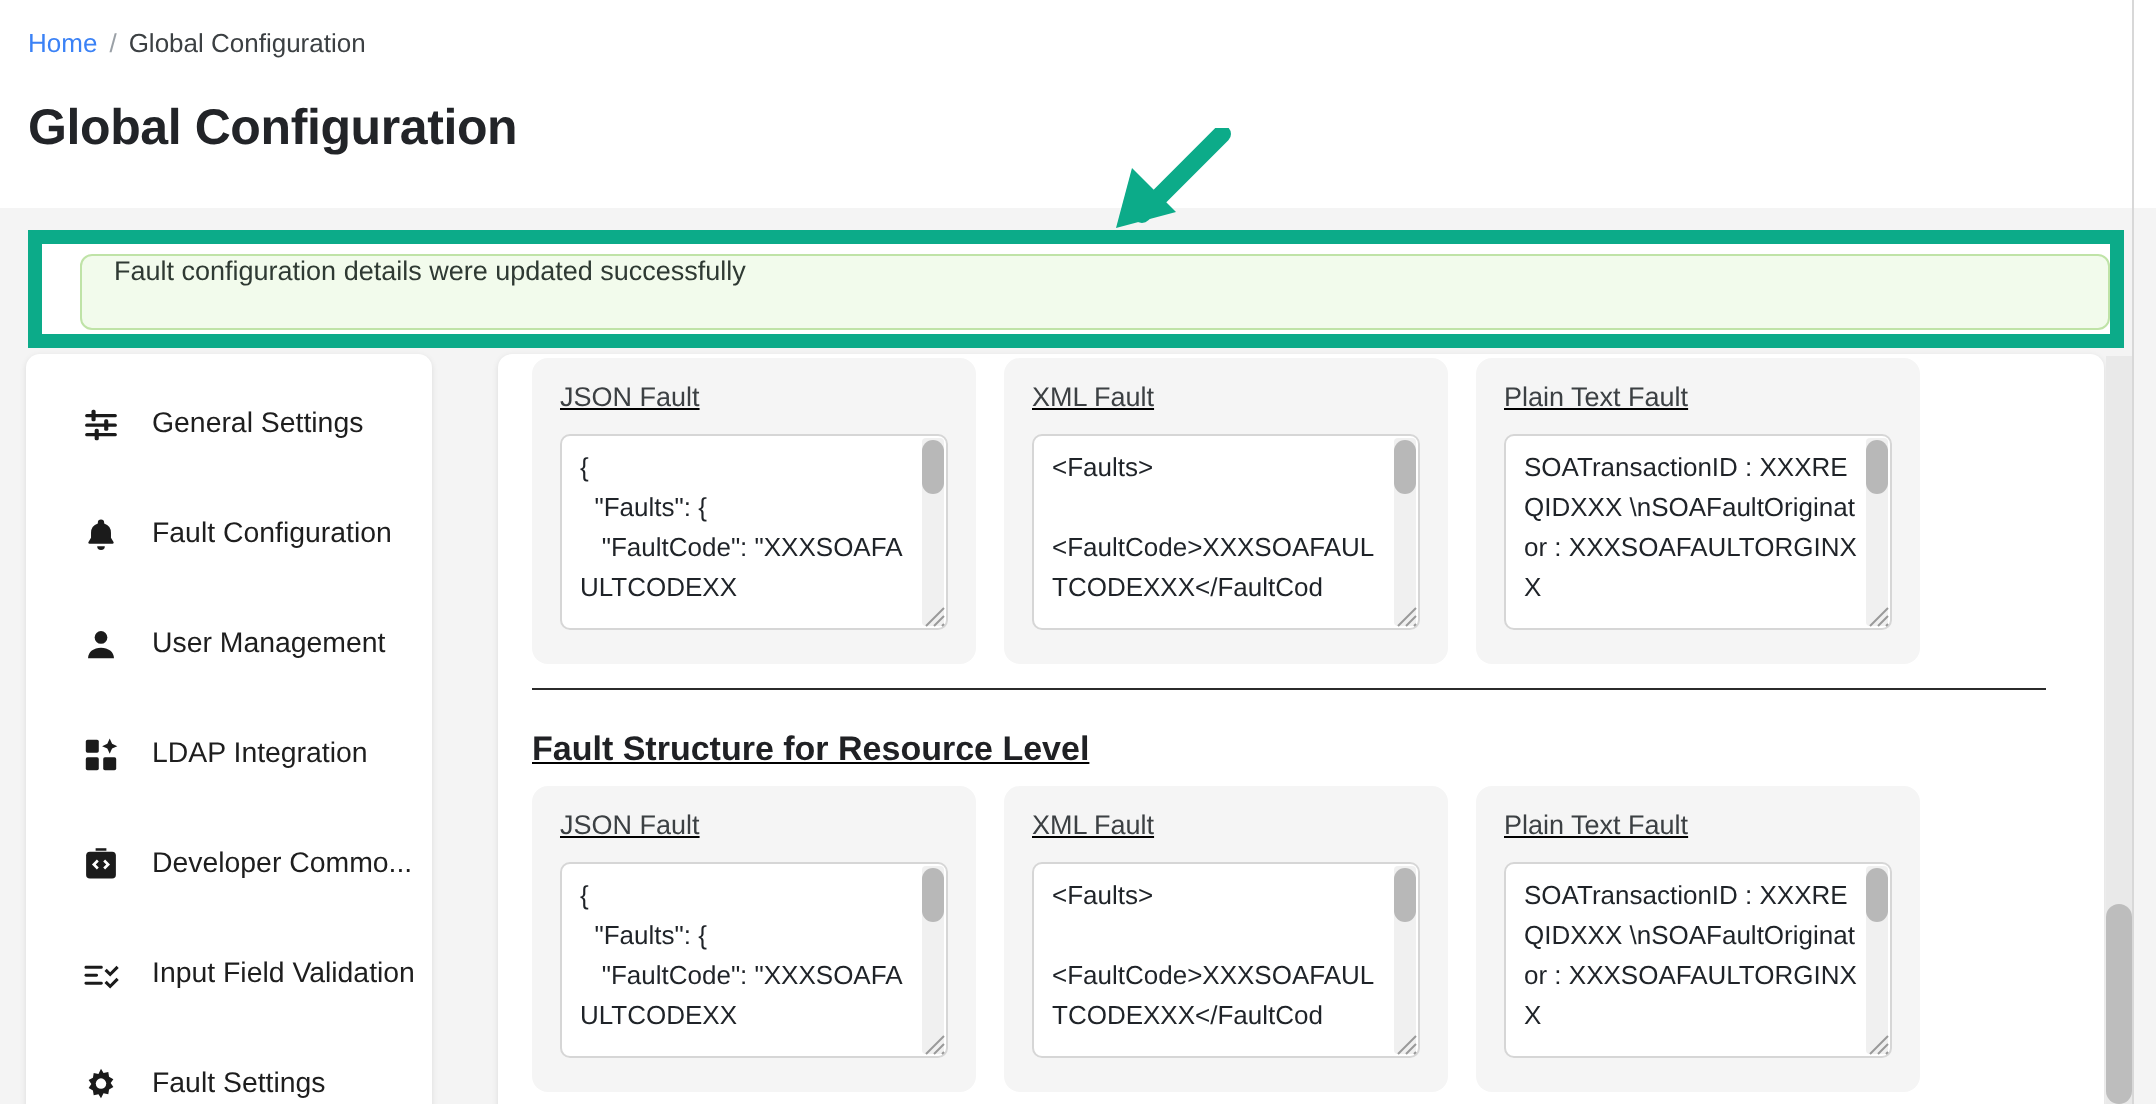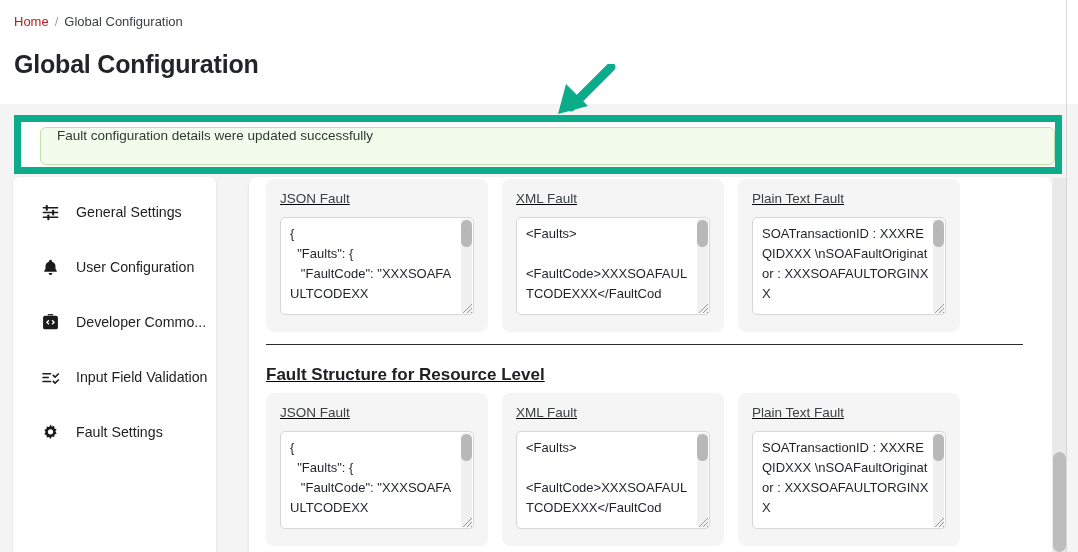--- a/index.html
+++ b/index.html
@@ -18,21 +18,21 @@
   
   .breadcrumb {
     position: absolute;
     left: 14px; top: 14px;
     font-size: 13px;
     color: #4a4a4a;
     display: flex; align-items: center; gap: 6px;
     white-space: nowrap;
   }
   .breadcrumb .crumb-link {
-    color: #b91c1c;
+    color: #3b82f6;
     text-decoration: none;
     cursor: pointer;
   }
   .breadcrumb .crumb-sep { color: #9aa0a6; }
   .breadcrumb .crumb-current { color: #3c4043; }
 
   
   .page-title {
     position: absolute;
     left: 14px; top: 50px;
@@ -283,24 +283,44 @@
       <span class="side-label">General Settings</span>
     </div>
 
     <div class="side-item">
       <span class="side-icon">
         <svg width="19" height="19" viewBox="0 0 24 24" fill="currentColor">
           <path d="M12 2.2a2 2 0 0 1 2 2v.5a6.2 6.2 0 0 1 4.3 5.9v3.1l1.6 2.7c.3.5-.05 1.1-.63 1.1H4.73c-.58 0-.93-.6-.63-1.1L5.7 13.7v-3.1A6.2 6.2 0 0 1 10 4.7v-.5a2 2 0 0 1 2-2z"></path>
           <path d="M9.6 19.1h4.8a2.4 2.4 0 0 1-4.8 0z"></path>
         </svg>
       </span>
-      <span class="side-label">User Configuration</span>
-    </div>
-
-
+      <span class="side-label">Fault Configuration</span>
+    </div>
+
+    <div class="side-item">
+      <span class="side-icon">
+        <svg width="19" height="19" viewBox="0 0 24 24" fill="currentColor">
+          <circle cx="12" cy="7.2" r="4"></circle>
+          <path d="M3.8 20.3c0-4 3.7-6.6 8.2-6.6s8.2 2.6 8.2 6.6z"></path>
+        </svg>
+      </span>
+      <span class="side-label">User Management</span>
+    </div>
+
+    <div class="side-item">
+      <span class="side-icon">
+        <svg width="19" height="19" viewBox="0 0 24 24" fill="currentColor">
+          <rect x="2.4" y="2.4" width="8.2" height="8.2" rx="1.1"></rect>
+          <rect x="2.4" y="13.4" width="8.2" height="8.2" rx="1.1"></rect>
+          <rect x="13.4" y="13.4" width="8.2" height="8.2" rx="1.1"></rect>
+          <path d="M17.5 1.6l1.5 3.3 3.3 1.5-3.3 1.5-1.5 3.3-1.5-3.3-3.3-1.5 3.3-1.5z"></path>
+        </svg>
+      </span>
+      <span class="side-label">LDAP Integration</span>
+    </div>
 
     <div class="side-item">
       <span class="side-icon">
         <svg width="19" height="19" viewBox="0 0 24 24" fill="currentColor">
           <path d="M8.6 1.4h6.8v1.6H8.6z"></path>
           <rect x="2.6" y="3.6" width="18.8" height="17" rx="2.4"></rect>
           <path d="M9.4 8.6L6.3 11.7l3.1 3.1 1.2-1.2-1.9-1.9 1.9-1.9zM14.6 8.6l-1.2 1.2 1.9 1.9-1.9 1.9 1.2 1.2 3.1-3.1z" fill="#ffffff"></path>
         </svg>
       </span>
       <span class="side-label">Developer Commo...</span>

